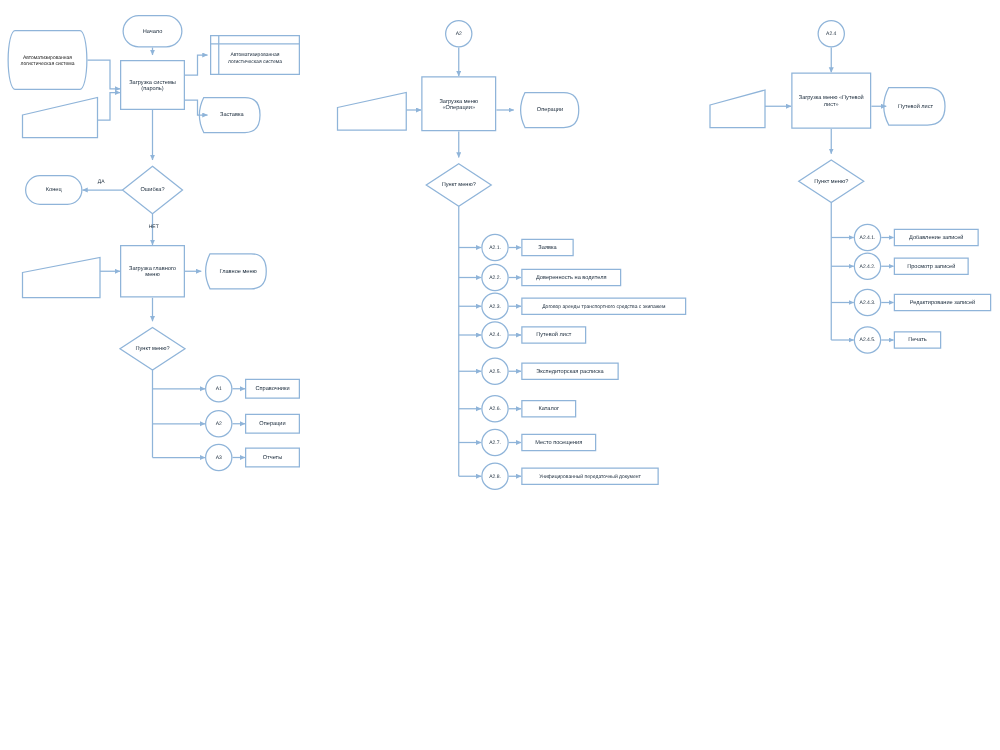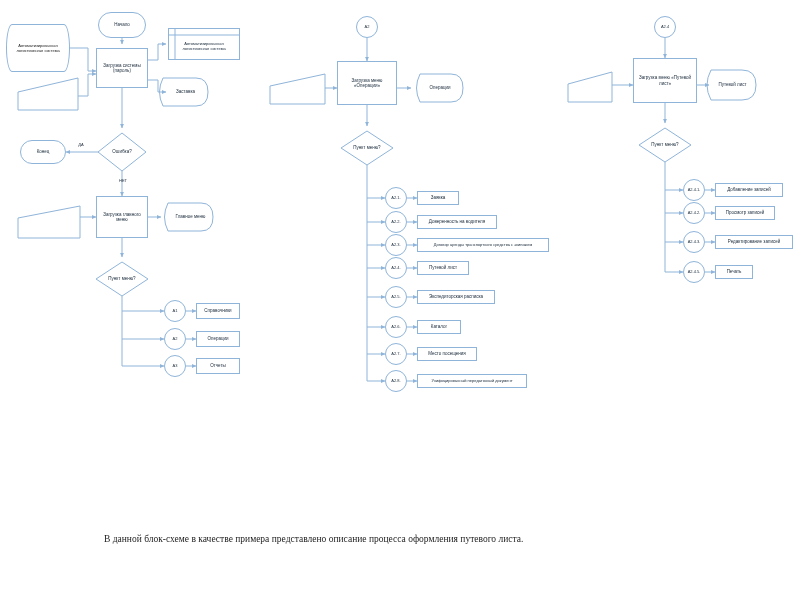--- a/index.html
+++ b/index.html
@@ -326,15 +326,14 @@
     <span>Редактирование записей</span>
   </div>
 
   <div class="node circle t4" style="left:683px;top:261px;width:22px;height:22px;">
     <span>A2.4.5.</span>
   </div>
   <div class="node rect t45" style="left:715px;top:265px;width:38px;height:14px;">
     <span>Печать</span>
   </div>
 
-  <div class="caption" style="left:104px;top:534px;">В данной блок-схеме в качестве примера представлено описание процесса оформления путевого листа.</div>
 
 </div>
 
 </body></html>

